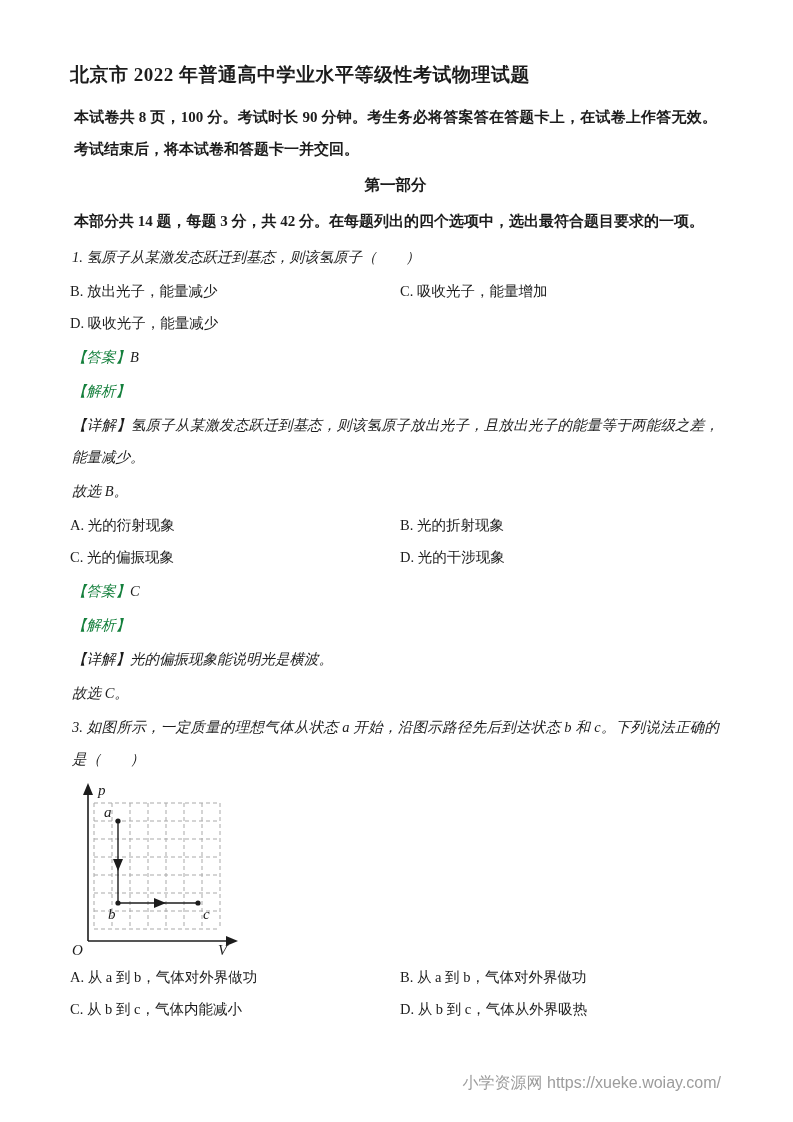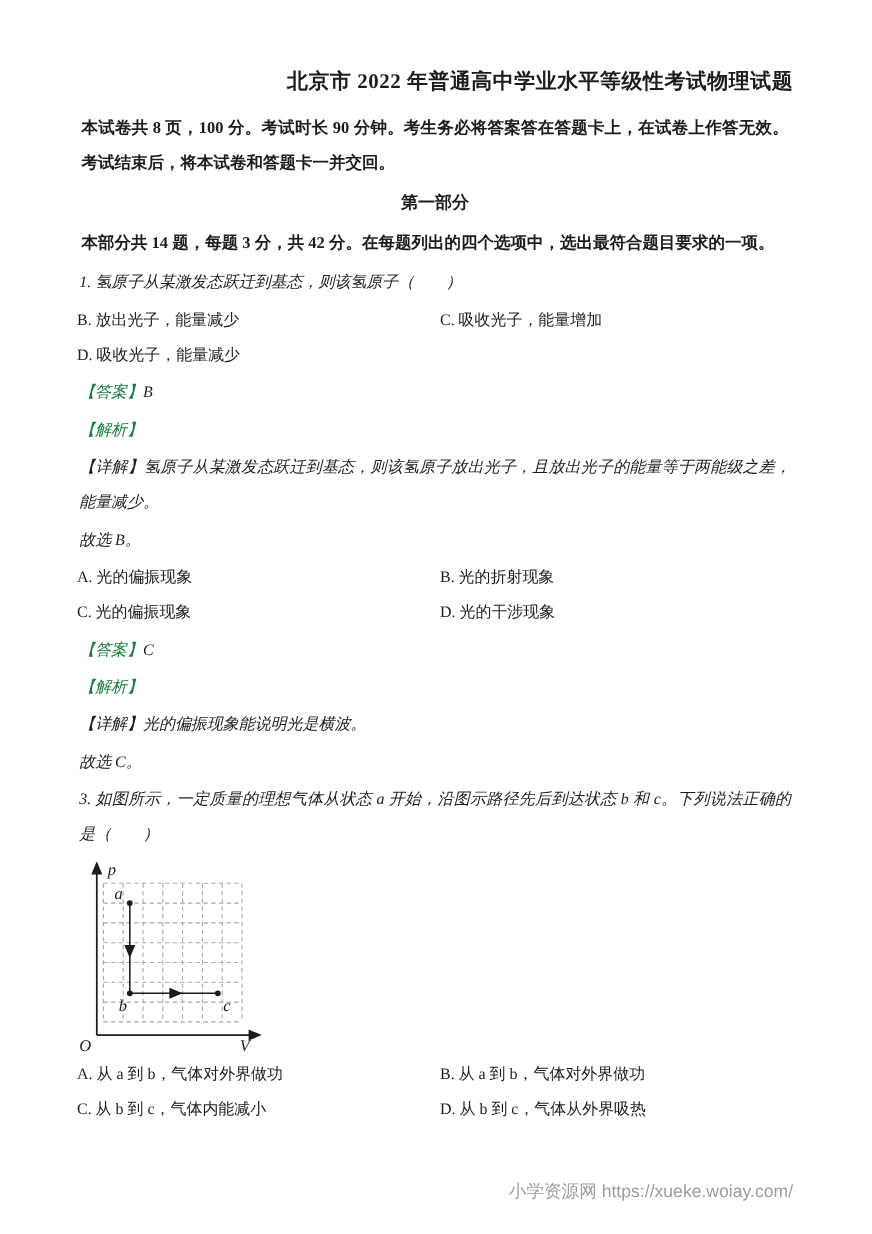--- a/index.html
+++ b/index.html
@@ -9,21 +9,21 @@
     overflow: hidden;
     font-family: "Liberation Serif", "DejaVu Serif", serif;
     color: #1c1c1c;
   }
   .page {
     box-sizing: border-box;
     width: 793px; height: 1122px;
     padding: 62px 72px 0 70px;
   }
   .title {
-    font-size: 19px; font-weight: bold; text-align: right;
+    font-size: 19px; font-weight: bold; text-align: left;
     line-height: 26px; margin: 0 0 13px 0; letter-spacing: 0.5px;
   }
   .bold-para {
     font-size: 15px; font-weight: bold; line-height: 32px;
     text-align: justify; margin: 4px;
   }
   .part-heading {
     font-size: 15.5px; font-weight: bold; text-align: center;
     line-height: 32px; margin: 0;
   }
@@ -73,21 +73,21 @@
       <span>D. 吸收光子，能量减少</span>
     </div>
     <p class="line"><span class="marker">【答案】</span><span>B</span></p>
     <p class="line"><span class="marker">【解析】</span></p>
     <p class="line"><span>【详解】</span><span>氢原子从某激发态跃迁到基态，则该氢原子放出光子，且放出光子的能量等于两能级之差，能量减少。</span></p>
     <p class="line">故选 B。</p>
   </section>
 
   <section>
     <div class="options">
-      <span>A. 光的偏振现象</span>
+      <span>A. 光的衍射现象</span>
       <span>B. 光的折射现象</span>
       <span>C. 光的偏振现象</span>
       <span>D. 光的干涉现象</span>
     </div>
     <p class="line"><span class="marker">【答案】</span><span>C</span></p>
     <p class="line"><span class="marker">【解析】</span></p>
     <p class="line"><span>【详解】</span><span>光的偏振现象能说明光是横波。</span></p>
     <p class="line">故选 C。</p>
   </section>
 

